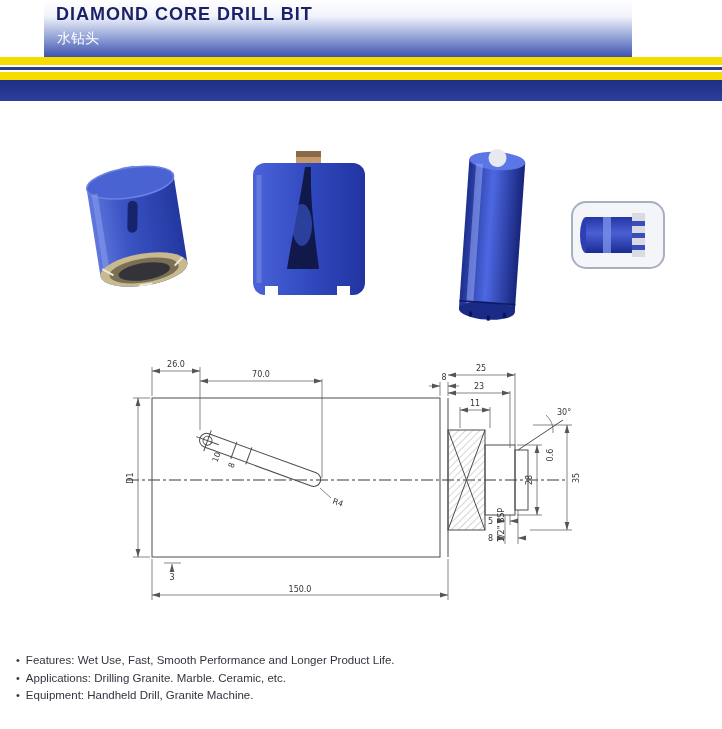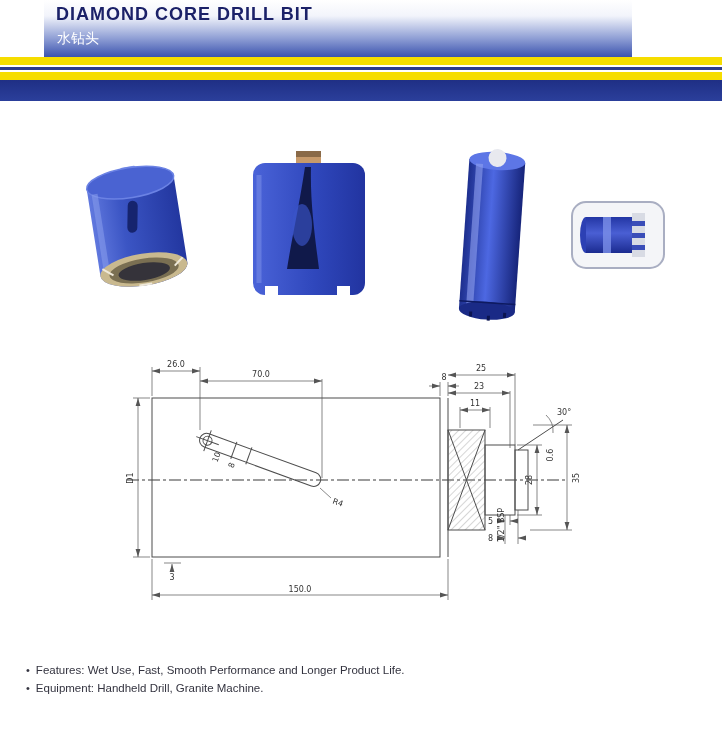--- a/index.html
+++ b/index.html
@@ -26,21 +26,21 @@
   .photo2{left:247px;top:147px;}
   .photo3{left:450px;top:145px;}
   .photo4{left:570px;top:200px;}
 
   
   .draw-wrap{position:absolute;left:105px;top:352px;}
   .draw-svg text{font:8px "DejaVu Sans",sans-serif;fill:#333333;}
 
   
   .features{position:absolute;left:16px;top:652px;width:690px;}
-  .features ul{list-style:none;margin:10px;padding:0;}
+  .features ul{list-style:none;margin:0;padding:0;}
   .features li{font-size:11.5px;color:#33333f;line-height:17.5px;white-space:nowrap;}
   .features .bullet{margin-right:6px;font-size:11px;}
 </style>
 </head>
 <body>
 
 <div class="page">
 
   <div class="header">
     <div class="title">DIAMOND CORE DRILL BIT</div>
@@ -247,18 +247,21 @@
       </g>
     </svg>
   </div>
 
   <div class="features">
     <ul>
       <li>
         <span class="bullet">•</span><span>Features: Wet Use, Fast, Smooth Performance and Longer Product Life.</span>
       </li>
       <li>
+        <span class="bullet">•</span><span>Applications: Drilling Granite. Marble. Ceramic, etc.</span>
+      </li>
+      <li>
         <span class="bullet">•</span><span>Equipment: Handheld Drill, Granite Machine.</span>
       </li>
     </ul>
   </div>
 
 </div>
 
 </body></html>

